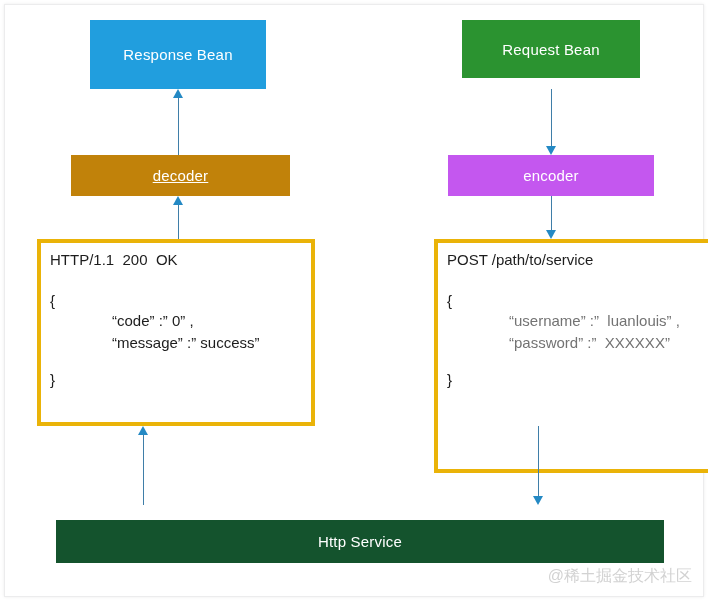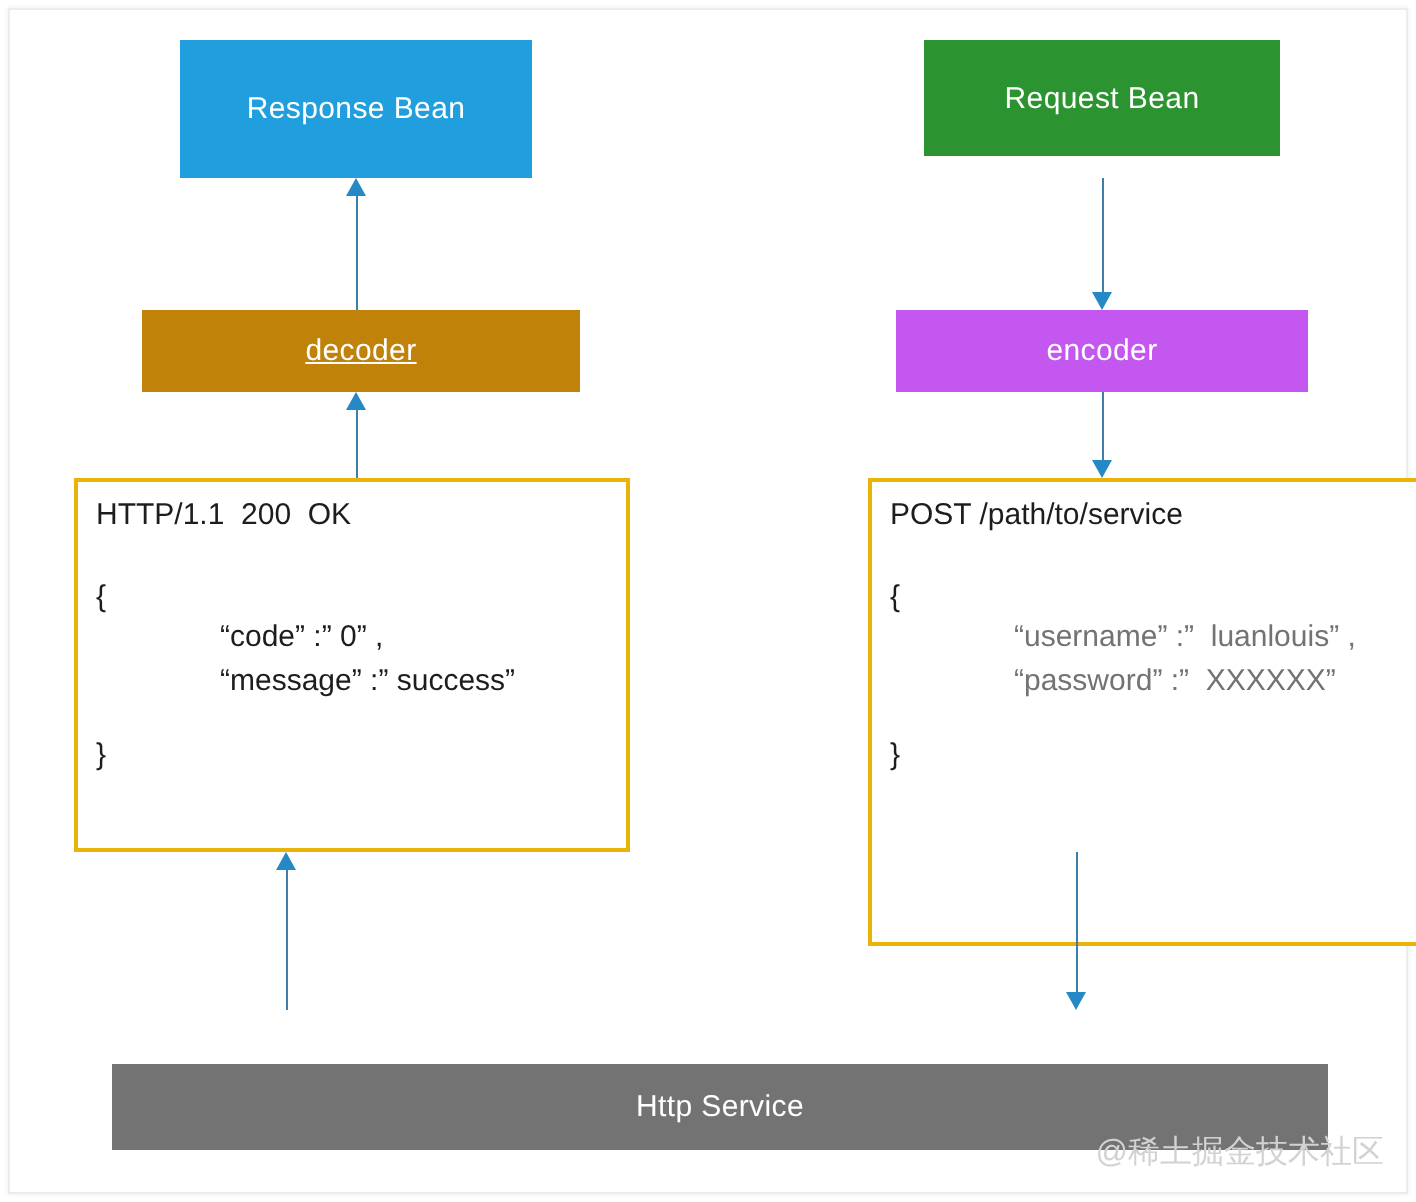--- a/index.html
+++ b/index.html
@@ -36,26 +36,26 @@
     color: #ffffff;
     font-size: 15px;
     letter-spacing: 0.2px;
     box-sizing: border-box;
     user-select: none;
   }
   .node-response { left: 90px;  top: 20px;  width: 176px; height: 69px; background: #219ede; }
   .node-request  { left: 462px; top: 20px;  width: 178px; height: 58px; background: #2b9330; }
   .node-decoder  { left: 71px;  top: 155px; width: 219px; height: 41px; background: #c1820a; text-decoration: underline; }
   .node-encoder  { left: 448px; top: 155px; width: 206px; height: 41px; background: #c457ef; }
-  .node-http     { left: 56px;  top: 532px; width: 608px; height: 43px; background: #737373; }
+  .node-http     { left: 56px;  top: 520px; width: 608px; height: 43px; background: #14532d; }
 
   .msgbox {
     position: absolute;
     box-sizing: border-box;
-    border: 2px solid #eab308;
+    border: 4px solid #eab308;
     background: #ffffff;
     font-family: "Liberation Sans", sans-serif;
     padding-left: 16px;
   }
   .msgbox-response { left: 37px;  top: 239px; width: 278px; height: 187px; }
   .msgbox-request  { left: 434px; top: 239px; width: 278px; height: 234px; }
 
   .msg-head {
     position: absolute;
     left: 9px;

